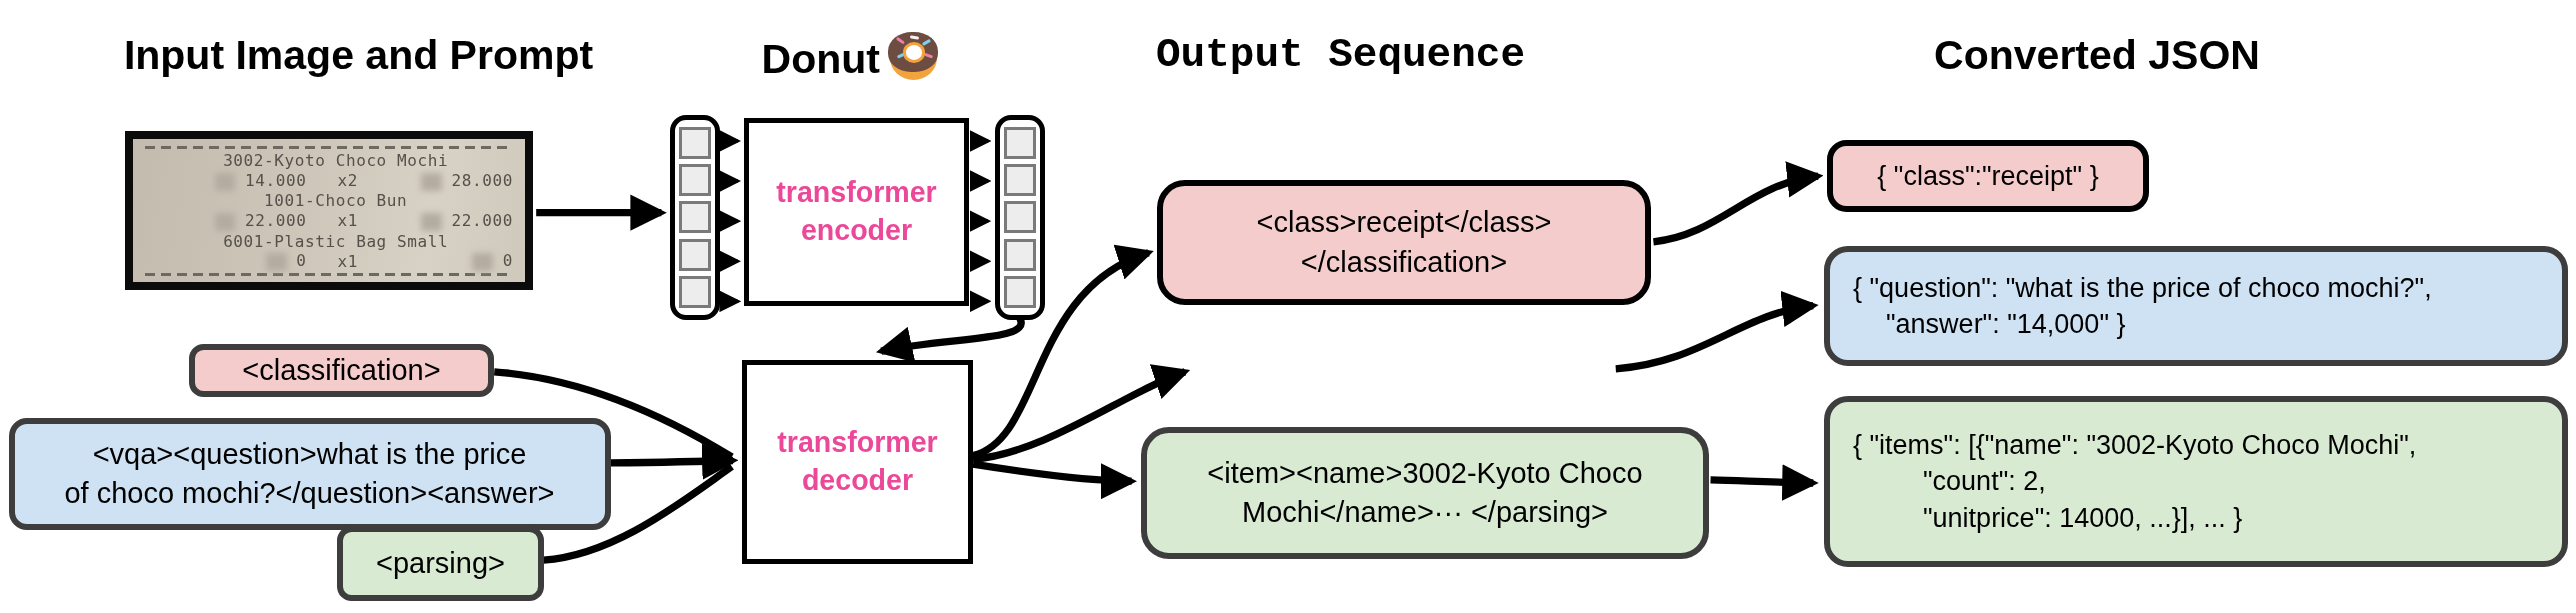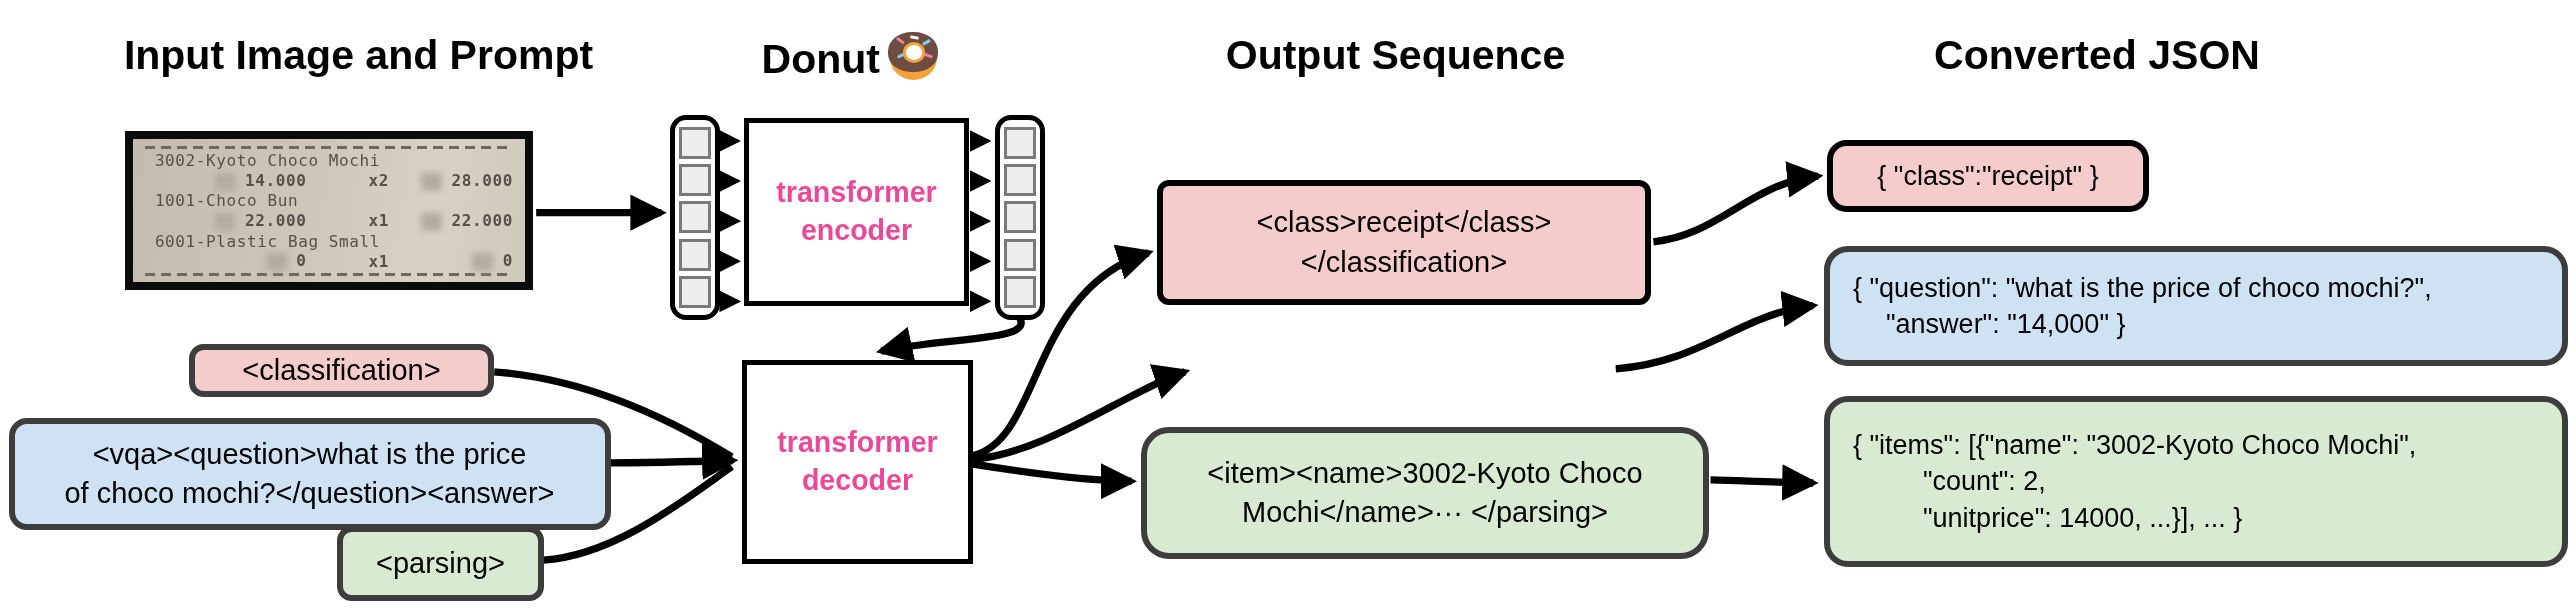--- a/index.html
+++ b/index.html
@@ -18,24 +18,24 @@
 
   
   #receipt{position:absolute; left:125px; top:131px; width:408px; height:159px;
     border:8px solid #0b0b0b;
     background:linear-gradient(100deg,#c3bcae 0%,#cdc6b9 45%,#d8d2c6 75%,#cfc9bc 100%);
     font-family:"DejaVu Sans Mono", monospace; color:var(--receipt-ink);
     font-size:16px; letter-spacing:0.6px; padding:6px 8.5px 4.9px 8.5px;
     display:flex; flex-direction:column; justify-content:space-between;}
   .dash{height:3px; margin:1.2px 3.6px;
     background:repeating-linear-gradient(90deg,#6e6960 0 9.7px,transparent 9.7px 16px);}
-  .r-name{padding-left:13.4px; white-space:nowrap;}
-  .r-prices{display:grid; grid-template-columns:44% 22% 34%; align-items:center;font-weight:bold;}
+  .r-name{padding-left:13.4px; white-space:nowrap;text-align:center;}
+  .r-prices{display:grid; grid-template-columns:44% 22% 34%; align-items:center;}
   .r-unit{text-align:right;}
-  .r-qty{text-align:right;}
+  .r-qty{text-align:center;}
   .r-total{text-align:right; padding-right:3.6px;}
   .blur-patch{display:inline-block; width:20.7px; height:18px; background:#b3aca0;
     filter:blur(3px); vertical-align:middle; margin-right:9.7px; border-radius:1.8px;}
 
   
   .patch-col{position:absolute; width:50px; height:205px; border:5.5px solid #000;
     border-radius:16px; background:#fff; display:flex; flex-direction:column;
     justify-content:space-evenly; align-items:center; padding:2.4px 0;}
   .patch-cell{width:32px; height:32px; background:var(--patch-fill);
     border:3px solid var(--patch-border);}
@@ -112,21 +112,21 @@
       <path d="M1599,364 L1626,364" marker-end="url(#ahs)"></path>
       <path d="M1599,430 L1626,430" marker-end="url(#ahs)"></path>
       <path d="M1599,496 L1626,496" marker-end="url(#ahs)"></path>
     </g>
   </svg>
 
   <div class="col-title" style="left:97px; width:523px;">Input Image and Prompt</div>
   <div class="col-title" style="left:717px; width:267px;">
     <span>Donut</span><span class="donut-wrap"><span class="donut-base"></span><span class="donut-frosting"></span><span class="sprinkle s1"></span><span class="sprinkle s2"></span><span class="sprinkle s3"></span><span class="sprinkle s4"></span><span class="sprinkle s5"></span><span class="donut-hole"></span></span>
   </div>
-  <div class="col-title" style="left:1183px; width:425px;">Output Sequence</div>
+  <div class="col-title" style="left:1128px; width:425px;font-family:Liberation Mono, monospace;">Output Sequence</div>
   <div class="col-title" style="left:1878px; width:438px;">Converted JSON</div>
 
   <div id="receipt">
     <div class="dash"></div>
     <div class="r-name">3002-Kyoto Choco Mochi</div>
     <div class="r-prices">
       <span class="r-unit"><span class="blur-patch"></span><span>14.000</span></span>
       <span class="r-qty">x2</span>
       <span class="r-total"><span class="blur-patch"></span><span>28.000</span></span>
     </div>
@@ -173,21 +173,21 @@
     <div>&lt;classification&gt;</div>
   </div>
   <div class="tbox blue b-dark" style="left:8.5px; top:418px; width:602px; height:112px; border-radius:18px;">
     <div>&lt;vqa&gt;&lt;question&gt;what is the price</div>
     <div>of choco mochi?&lt;/question&gt;&lt;answer&gt;</div>
   </div>
   <div class="tbox green b-dark" style="left:337px; top:526px; width:207px; height:75px; border-radius:14.6px;">
     <div>&lt;parsing&gt;</div>
   </div>
 
-  <div class="tbox pink b-black" style="left:1157px; top:180px; width:494px; height:125px; border-radius:12px;">
+  <div class="tbox pink b-black" style="left:1157px; top:180px; width:494px; height:125px; border-radius:28px;">
     <div>&lt;class&gt;receipt&lt;/class&gt;</div>
     <div>&lt;/classification&gt;</div>
   </div>
   <div class="tbox green b-dark" style="left:1141px; top:414px; width:568px; height:132px; border-radius:28px;margin-top:13px;">
     <div>&lt;item&gt;&lt;name&gt;3002-Kyoto Choco</div>
     <div>Mochi&lt;/name&gt;··· &lt;/parsing&gt;</div>
   </div>
 
   <div class="tbox pink b-black jbox center" style="left:1827px; top:140px; width:322px; height:72px; border-radius:19.4px;">
     <div>{ "class":"receipt" }</div>

